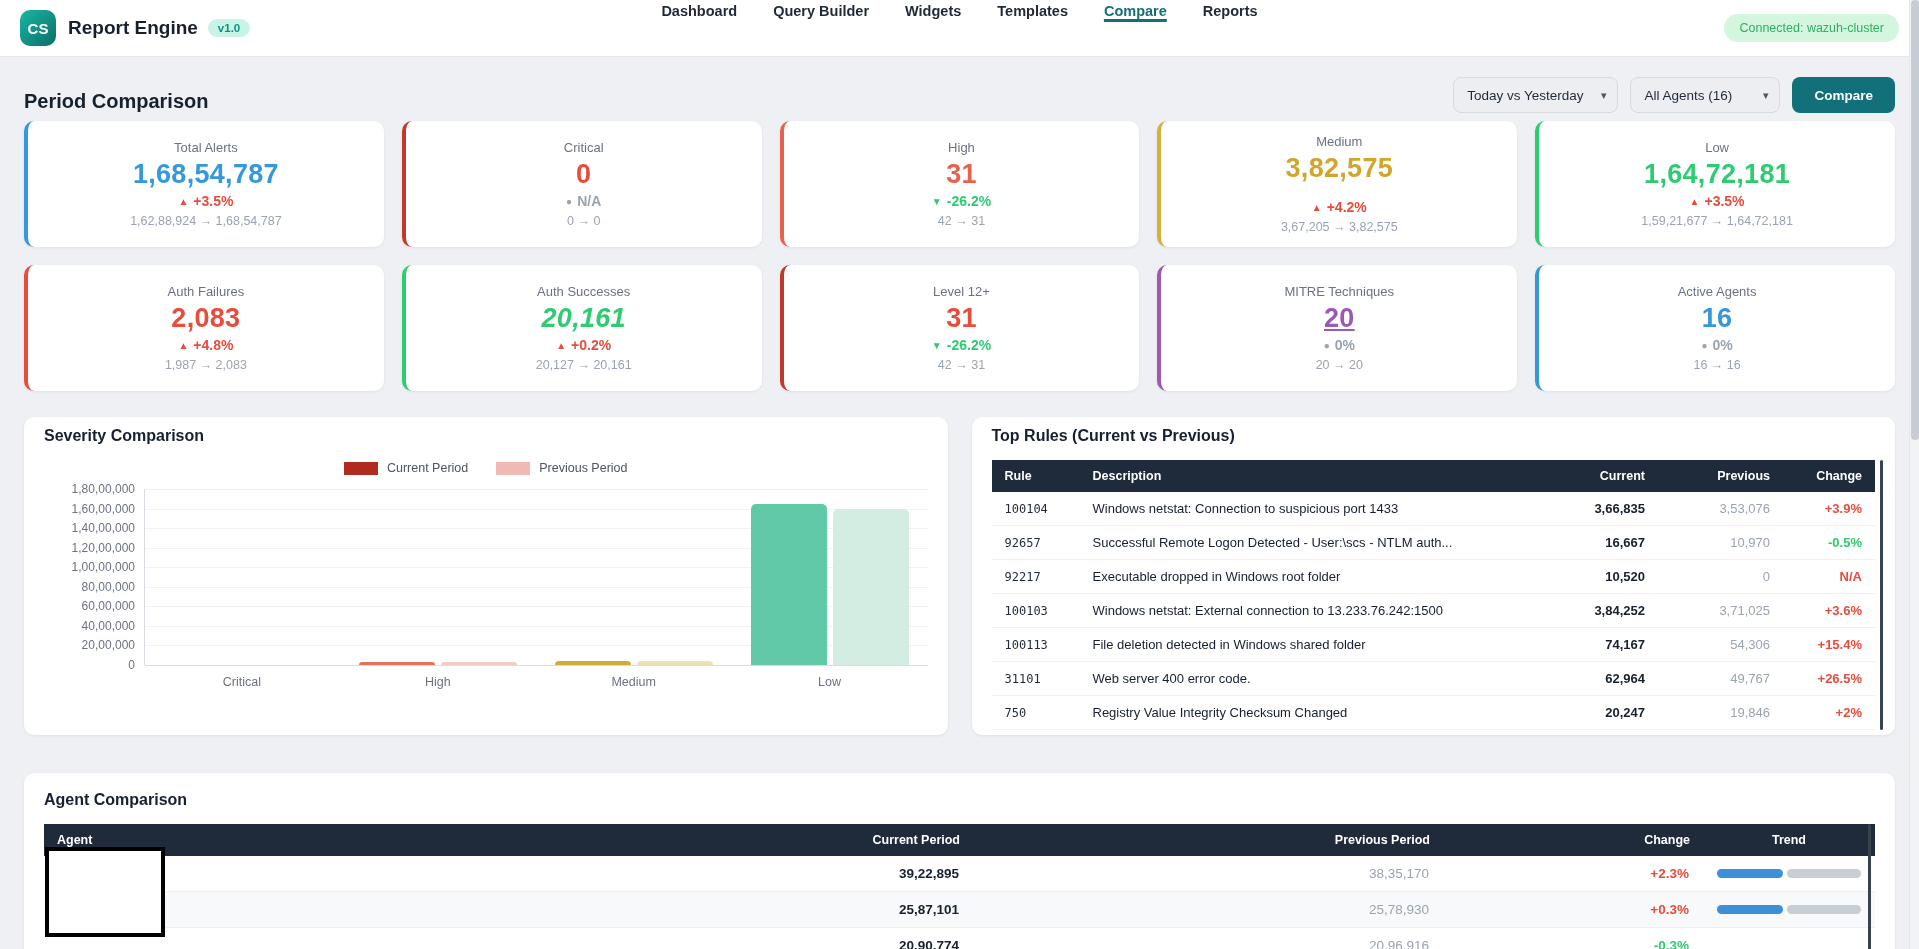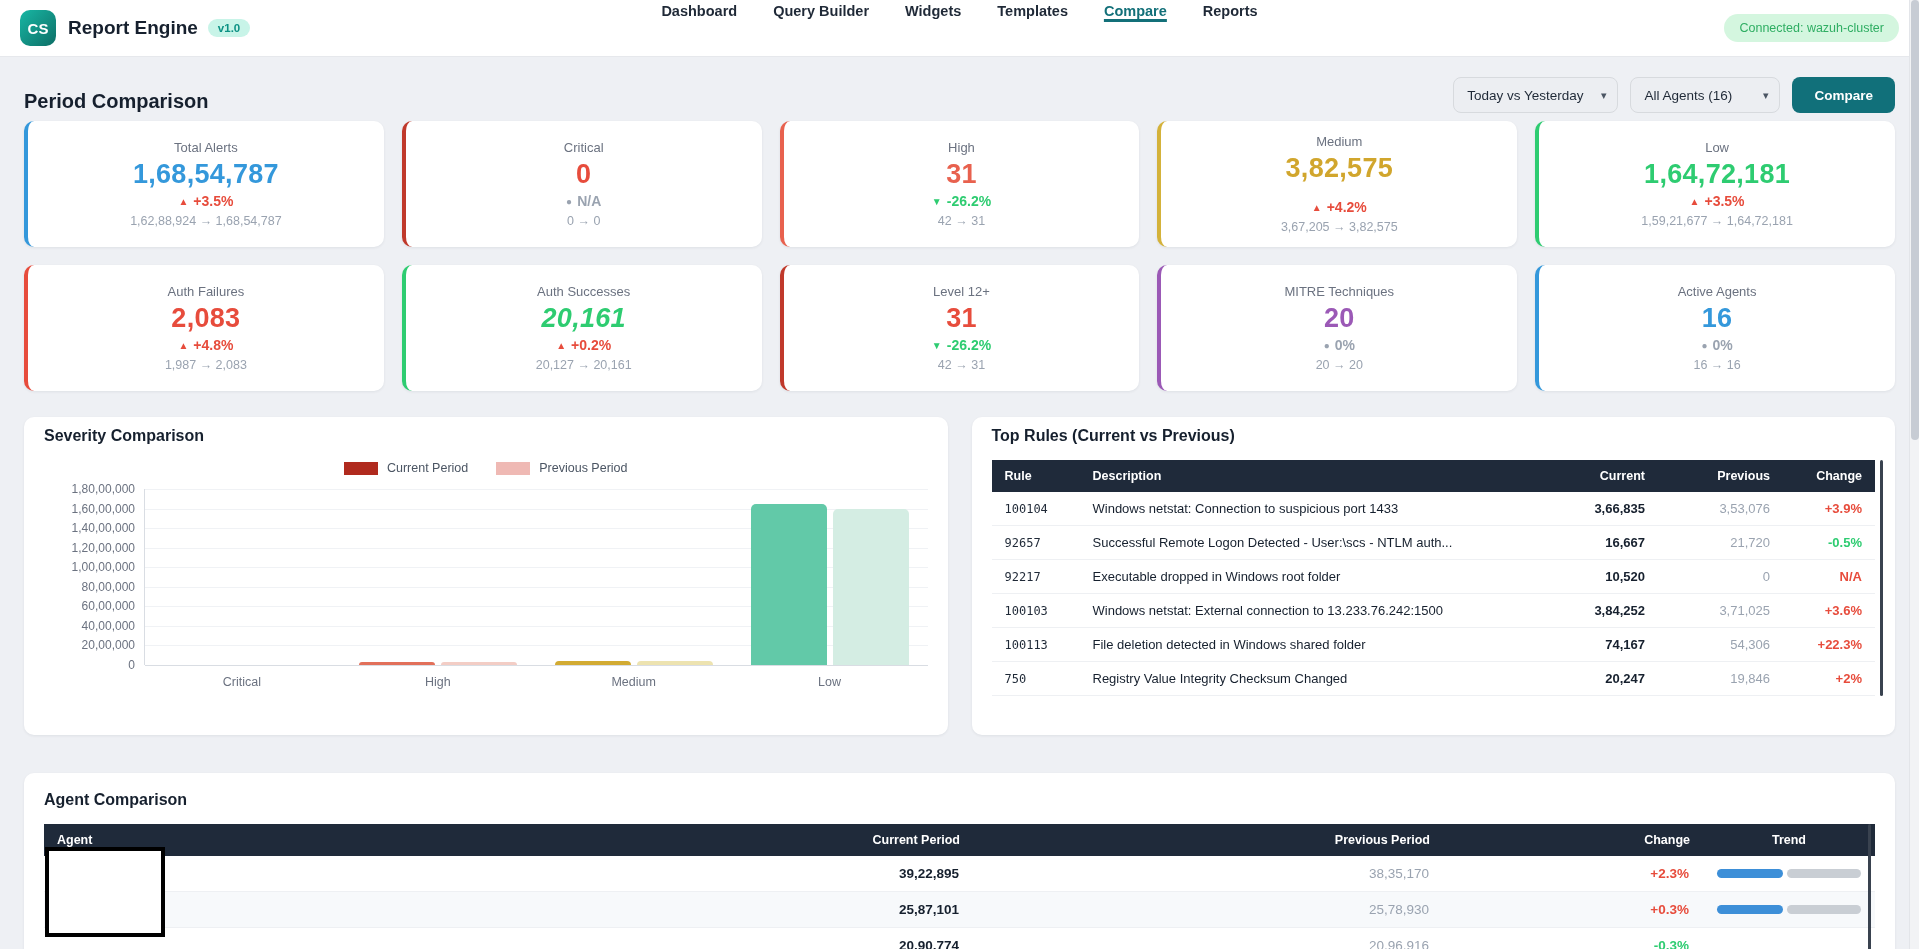--- a/index.html
+++ b/index.html
@@ -197,21 +197,21 @@
     <div class="mc-label">Level 12+</div>
     <div class="mc-value" style="color: rgb(231, 76, 60);">31</div>
     <div class="mc-change" style="color: rgb(46, 204, 113);">
       <span class="tri">▼</span><span class="chg-txt">-26.2%</span>
     </div>
     <div class="mc-range">42 → 31</div>
   </div>
 
   <div class="metric-card" style="border-left-color: rgb(155, 89, 182);">
     <div class="mc-label">MITRE Techniques</div>
-    <div class="mc-value" style="color: rgb(155, 89, 182);">20</div>
+    <div class="mc-value" style="color: rgb(155, 89, 182); text-decoration: underline;">20</div>
     <div class="mc-change" style="color: rgb(154, 163, 176);">
       <span class="tri">●</span><span class="chg-txt">0%</span>
     </div>
     <div class="mc-range">20 → 20</div>
   </div>
 
   <div class="metric-card" style="border-left-color: rgb(52, 152, 219);">
     <div class="mc-label">Active Agents</div>
     <div class="mc-value" style="color: rgb(52, 152, 219);">16</div>
     <div class="mc-change" style="color: rgb(154, 163, 176);">
@@ -306,21 +306,21 @@
     <td class="desc">Windows netstat: Connection to suspicious port 1433</td>
     <td class="num cur">3,66,835</td>
     <td class="num prev">3,53,076</td>
     <td class="num chg" style="color: rgb(231, 76, 60);">+3.9%</td>
   </tr>
 
   <tr>
     <td class="rule-id">92657</td>
     <td class="desc">Successful Remote Logon Detected - User:\scs - NTLM auth...</td>
     <td class="num cur">16,667</td>
-    <td class="num prev">21,720</td>
+    <td class="num prev">10,970</td>
     <td class="num chg" style="color: rgb(46, 204, 113);">-0.5%</td>
   </tr>
 
   <tr>
     <td class="rule-id">92217</td>
     <td class="desc">Executable dropped in Windows root folder</td>
     <td class="num cur">10,520</td>
     <td class="num prev">0</td>
     <td class="num chg" style="color: rgb(231, 76, 60);">N/A</td>
   </tr>
@@ -331,23 +331,30 @@
     <td class="num cur">3,84,252</td>
     <td class="num prev">3,71,025</td>
     <td class="num chg" style="color: rgb(231, 76, 60);">+3.6%</td>
   </tr>
 
   <tr>
     <td class="rule-id">100113</td>
     <td class="desc">File deletion detected in Windows shared folder</td>
     <td class="num cur">74,167</td>
     <td class="num prev">54,306</td>
-    <td class="num chg" style="color: rgb(231, 76, 60);">+22.3%</td>
-  </tr>
-
+    <td class="num chg" style="color: rgb(231, 76, 60);">+15.4%</td>
+  </tr>
+
+  <tr>
+    <td class="rule-id">31101</td>
+    <td class="desc">Web server 400 error code.</td>
+    <td class="num cur">62,964</td>
+    <td class="num prev">49,767</td>
+    <td class="num chg" style="color: rgb(231, 76, 60);">+26.5%</td>
+  </tr>
 
   <tr>
     <td class="rule-id">750</td>
     <td class="desc">Registry Value Integrity Checksum Changed</td>
     <td class="num cur">20,247</td>
     <td class="num prev">19,846</td>
     <td class="num chg" style="color: rgb(231, 76, 60);">+2%</td>
   </tr>
 </tbody>
         </table>

